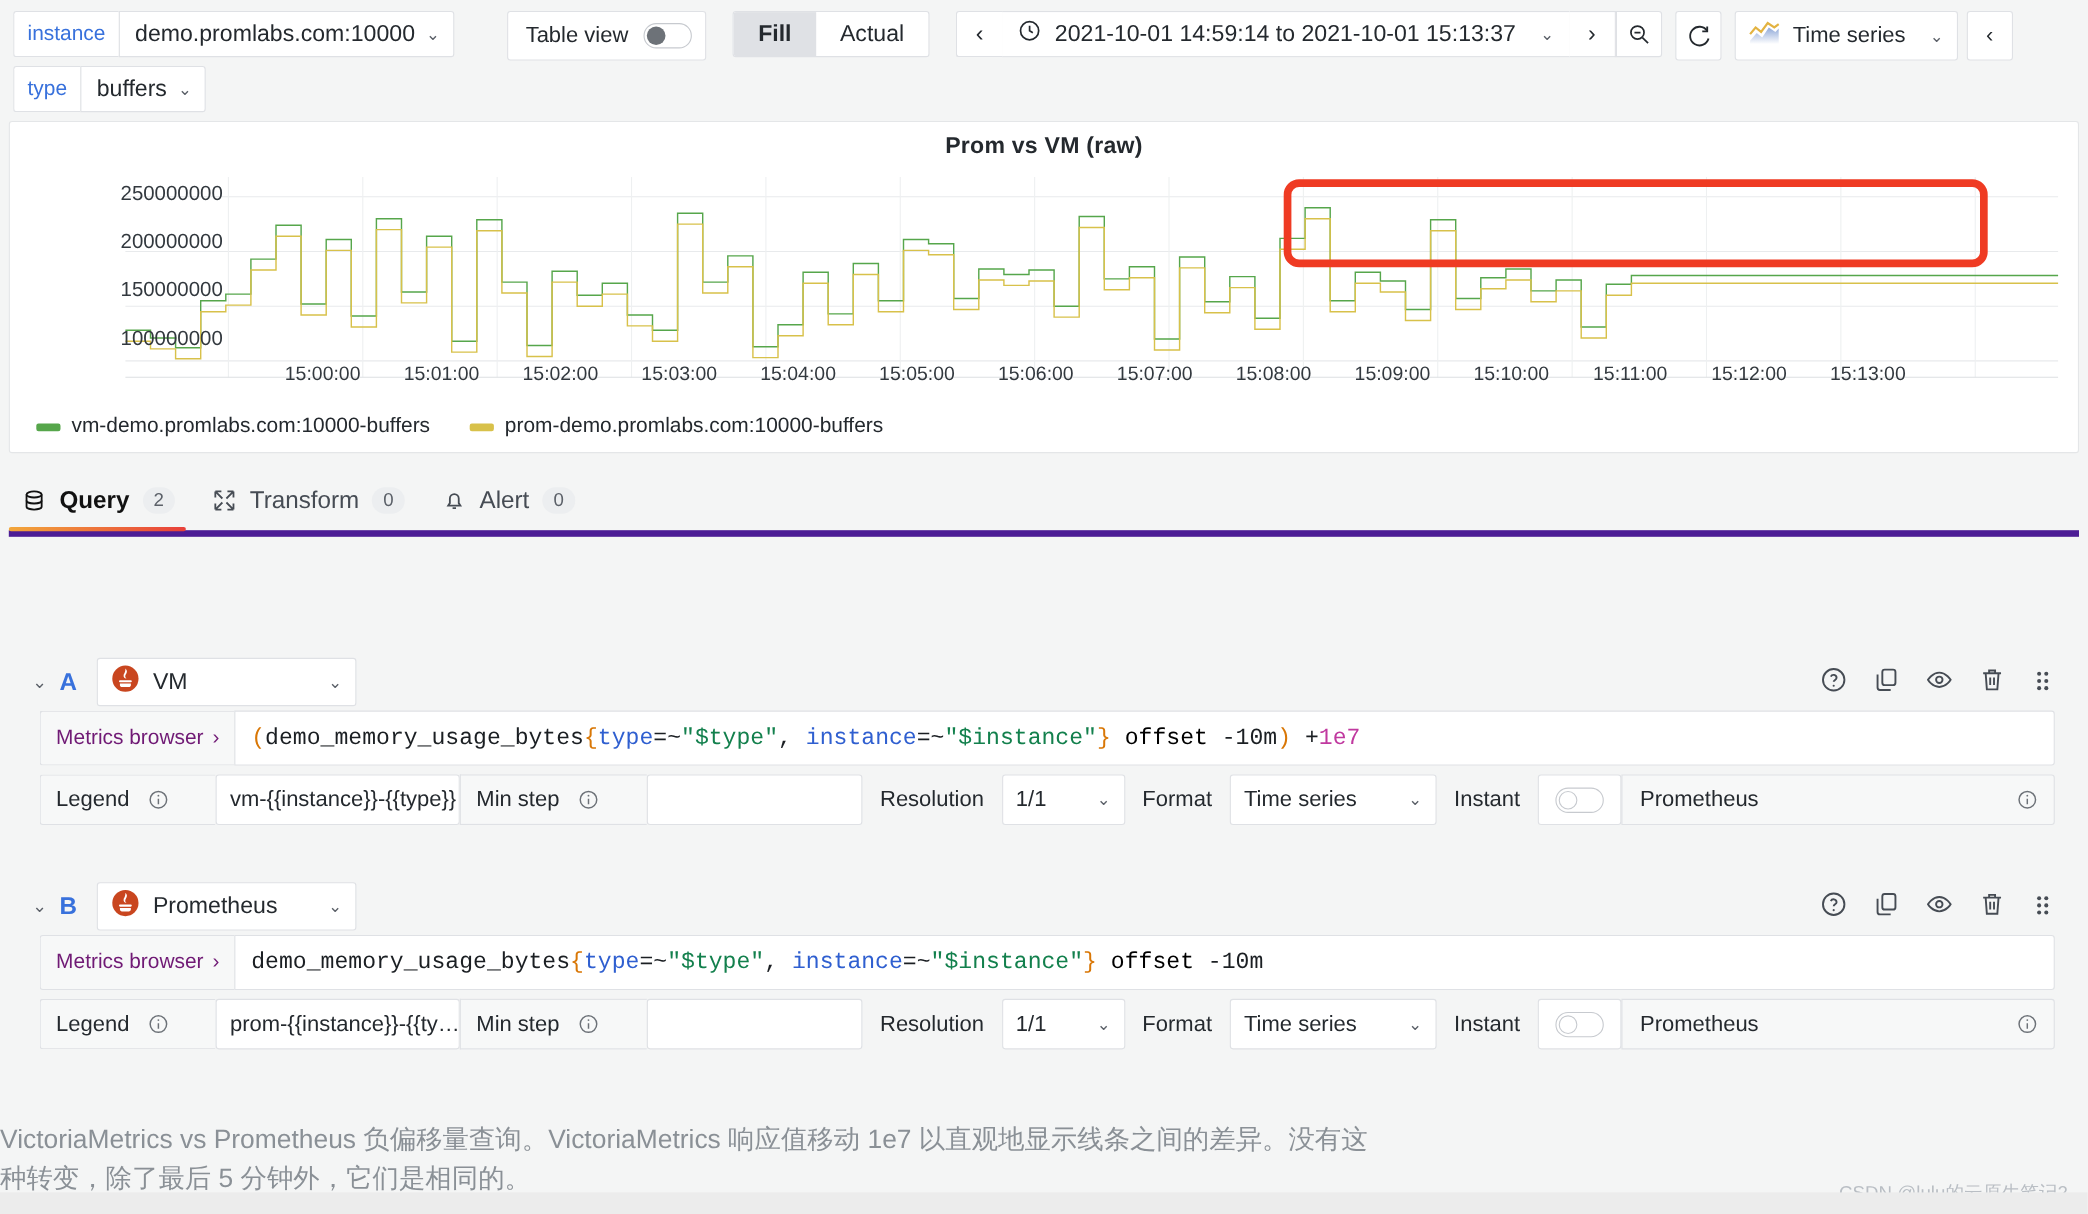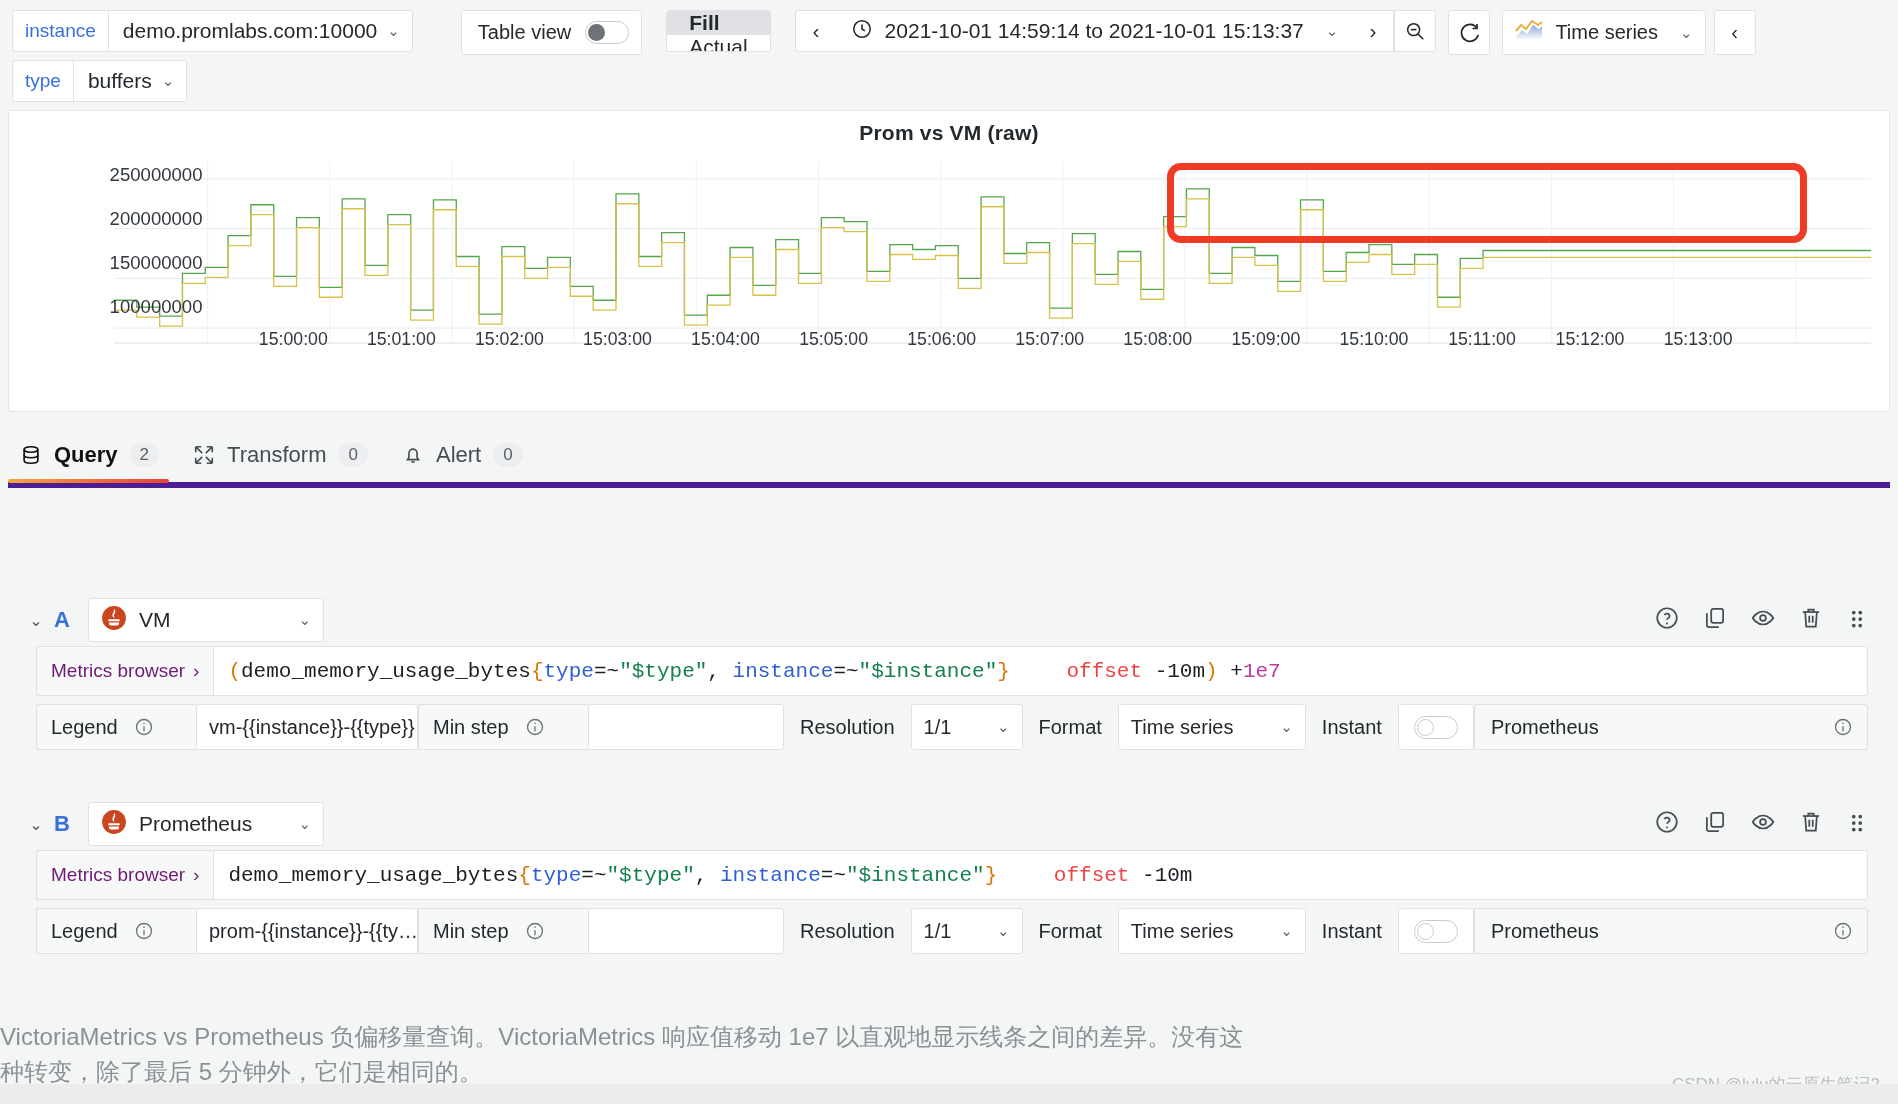--- a/index.html
+++ b/index.html
@@ -58,21 +58,21 @@
     border: 1px solid #c7cacf; background: #fff;
     position: relative; flex: none;
   }
   .toggle .knob {
     position: absolute; top: 2px; left: 2px;
     width: 17px; height: 17px; border-radius: 50%;
     background: #6d7278;
   }
   .toggle.off .knob { background: #fff; border: 1px solid #c7cacf; }
 
-  .segmented { display: flex; height: 42px; border: 1px solid #dfe1e5; border-radius: 3px; overflow: hidden; background: #fff; flex-direction: column; }
+  .segmented { display: flex; height: 42px; border: 1px solid #dfe1e5; border-radius: 3px; overflow: hidden; background: #fff; }
   .seg { padding: 0 22px; display: flex; align-items: center; font-size: 21px; }
   .seg.active { background: #dfe1e5; font-weight: bold; }
 
   .timegroup { display: flex; align-items: center; }
   .tg-btn {
     width: 42px; height: 42px; background: #fff;
     border: 1px solid #dfe1e5;
     display: flex; align-items: center; justify-content: center;
     font-size: 21px; color: #24292e;
   }
@@ -158,21 +158,21 @@
   .qexpr {
     flex: 1; background: #fff; border: 1px solid #dfe1e5; border-radius: 0 3px 3px 0;
     height: 50px; display: flex; align-items: center; padding: 0 14px;
     font-family: "Liberation Mono", monospace; font-size: 21px;
     white-space: pre; overflow: hidden;
   }
   .tk-fn   { color: #1b1f23; }
   .tk-br   { color: #d97706; }
   .tk-lbl  { color: #2f5fd0; }
   .tk-str  { color: #13804d; }
-  .tk-kw   { color: #ef4444; margin-left: 44px; }
+  .tk-kw   { color: #000000; }
   .tk-num  { color: #c0399f; }
   .tk-op   { color: #1b1f23; }
 
   .qrow3 { display: flex; align-items: center; padding: 0 22px 0 28px; gap: 0; }
   .lbl-cell {
     background: #f7f8f8; border: 1px solid #dfe1e5; border-right: none;
     height: 46px; display: flex; align-items: center; gap: 16px;
     padding: 0 14px; font-size: 20px; white-space: nowrap;
   }
   .lbl-cell.rad { border-radius: 3px 0 0 3px; }
@@ -346,20 +346,30 @@
         <text x="931.5840092699884" y="224" text-anchor="middle" font-size="20" fill="#32383e" font-family="&quot;Liberation Sans&quot;, sans-serif">15:06:00</text>
         <text x="1053.739281575898" y="224" text-anchor="middle" font-size="20" fill="#32383e" font-family="&quot;Liberation Sans&quot;, sans-serif">15:07:00</text>
         <text x="1175.8945538818077" y="224" text-anchor="middle" font-size="20" fill="#32383e" font-family="&quot;Liberation Sans&quot;, sans-serif">15:08:00</text>
         <text x="1298.0498261877171" y="224" text-anchor="middle" font-size="20" fill="#32383e" font-family="&quot;Liberation Sans&quot;, sans-serif">15:09:00</text>
         <text x="1420.2050984936268" y="224" text-anchor="middle" font-size="20" fill="#32383e" font-family="&quot;Liberation Sans&quot;, sans-serif">15:10:00</text>
         <text x="1542.3603707995364" y="224" text-anchor="middle" font-size="20" fill="#32383e" font-family="&quot;Liberation Sans&quot;, sans-serif">15:11:00</text>
         <text x="1664.515643105446" y="224" text-anchor="middle" font-size="20" fill="#32383e" font-family="&quot;Liberation Sans&quot;, sans-serif">15:12:00</text>
         <text x="1786.6709154113557" y="224" text-anchor="middle" font-size="20" fill="#32383e" font-family="&quot;Liberation Sans&quot;, sans-serif">15:13:00</text>
       </svg>
     <div class="redbox" style="left:1158px; top:52px; width:640px; height:80px;"></div>
+    <div class="legend">
+      <div class="item">
+        <span class="swatch" style="background:#56a64b"></span>
+        <span>vm-demo.promlabs.com:10000-buffers</span>
+      </div>
+      <div class="item">
+        <span class="swatch" style="background:#d8c14a"></span>
+        <span>prom-demo.promlabs.com:10000-buffers</span>
+      </div>
+    </div>
   </div>
 
   <div class="tabs">
     <div class="tab active">
       <span class="ic">
         <svg width="22" height="22" viewBox="0 0 24 24" fill="none" stroke="#111" stroke-width="1.8">
           <ellipse cx="12" cy="6" rx="7.5" ry="3"></ellipse>
             <path d="M4.5 6v12c0 1.7 3.4 3 7.5 3s7.5-1.3 7.5-3V6"></path>
             <path d="M4.5 12c0 1.7 3.4 3 7.5 3s7.5-1.3 7.5-3"></path>
         </svg>

